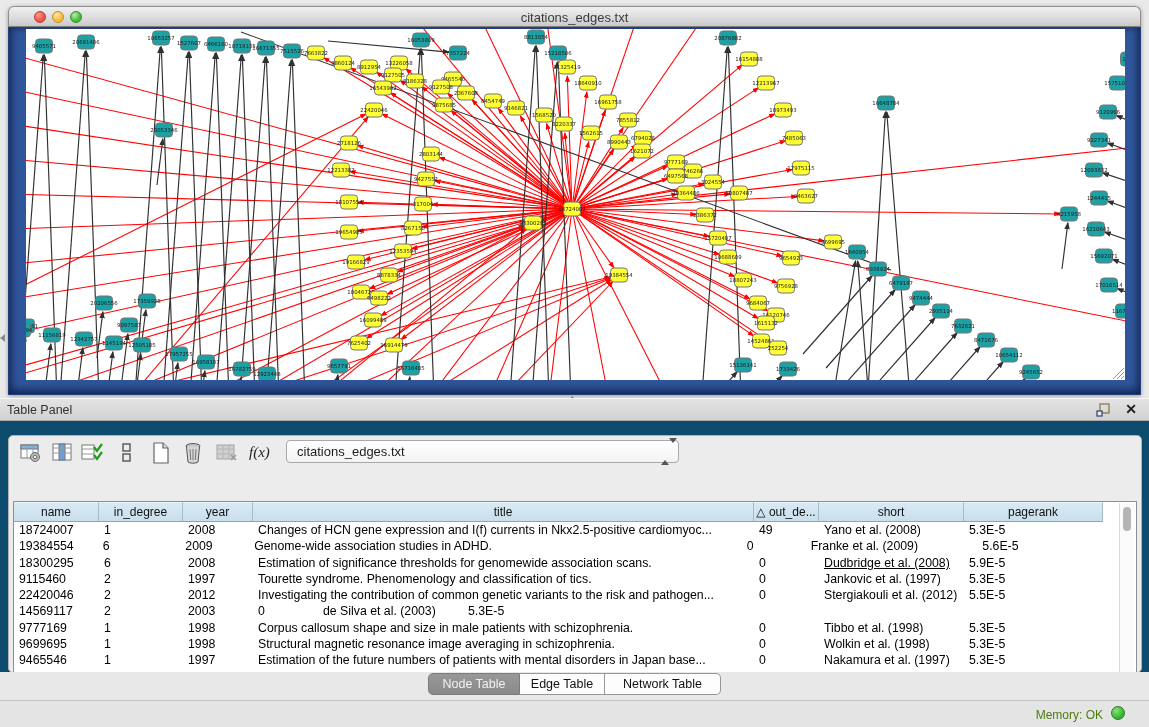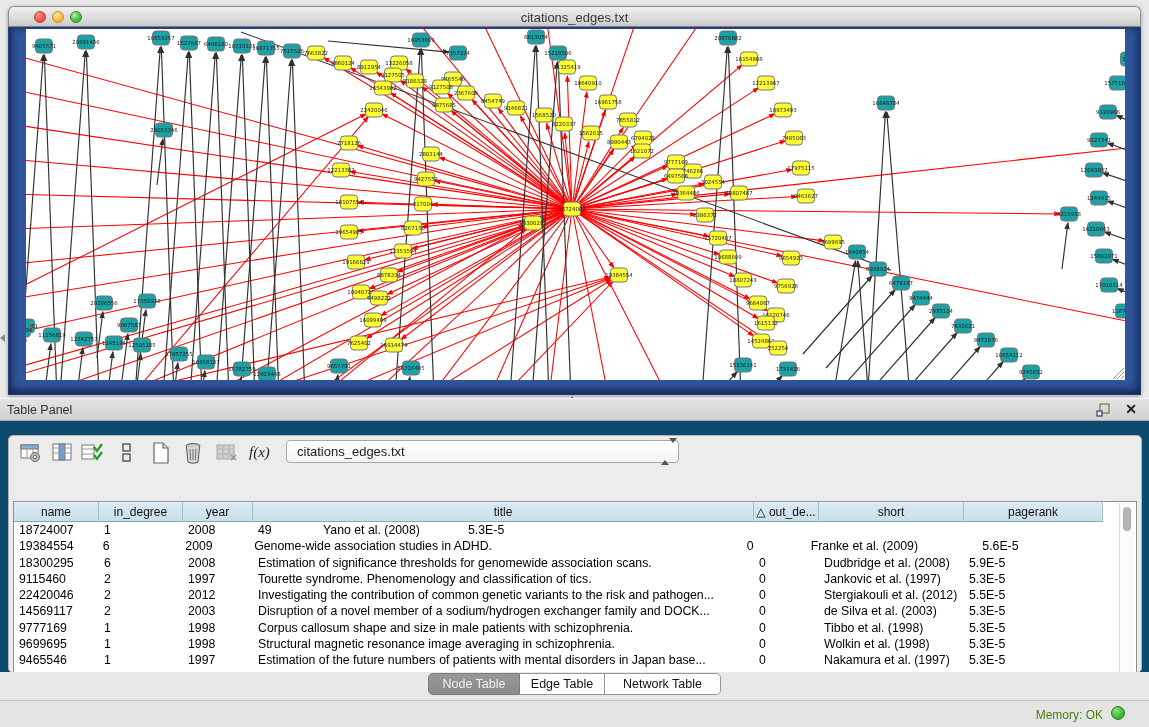--- a/index.html
+++ b/index.html
@@ -612,40 +612,41 @@
           <div class="hc" style="width: 501px;">title</div>
           <div class="hc" style="width: 65px;">△ out_de...</div>
           <div class="hc" style="width: 145px;">short</div>
           <div class="hc" style="width: 139px;">pagerank</div>
         </div>
       <div id="tbody">
           <div class="tr">
             <div class="td" style="width: 85px;">18724007</div>
             <div class="td" style="width: 84px;">1</div>
             <div class="td" style="width: 70px;">2008</div>
+            <div class="td" style="width: 501px;">Changes of HCN gene expression and I(f) currents in Nkx2.5-positive cardiomyoc...</div>
             <div class="td" style="width: 65px;">49</div>
             <div class="td" style="width: 145px;">Yano et al. (2008)</div>
             <div class="td" style="width: 139px;">5.3E-5</div>
           </div>
           <div class="tr">
             <div class="td" style="width: 85px;">19384554</div>
             <div class="td" style="width: 84px;">6</div>
             <div class="td" style="width: 70px;">2009</div>
             <div class="td" style="width: 501px;">Genome-wide association studies in ADHD.</div>
             <div class="td" style="width: 65px;">0</div>
             <div class="td" style="width: 145px;">Franke et al. (2009)</div>
             <div class="td" style="width: 139px; margin-left: 29px;">5.6E-5</div>
           </div>
           <div class="tr">
             <div class="td" style="width: 85px;">18300295</div>
             <div class="td" style="width: 84px;">6</div>
             <div class="td" style="width: 70px;">2008</div>
             <div class="td" style="width: 501px;">Estimation of significance thresholds for genomewide association scans.</div>
             <div class="td" style="width: 65px;">0</div>
-            <div class="td" style="width: 145px;">Dudbridge et al. (2008)</div>
+            <div class="td" style="width: 145px; text-decoration: underline;">Dudbridge et al. (2008)</div>
             <div class="td" style="width: 139px;">5.9E-5</div>
           </div>
           <div class="tr">
             <div class="td" style="width: 85px;">9115460</div>
             <div class="td" style="width: 84px;">2</div>
             <div class="td" style="width: 70px;">1997</div>
             <div class="td" style="width: 501px;">Tourette syndrome. Phenomenology and classification of tics.</div>
             <div class="td" style="width: 65px;">0</div>
             <div class="td" style="width: 145px;">Jankovic et al. (1997)</div>
             <div class="td" style="width: 139px;">5.3E-5</div>
@@ -656,21 +657,20 @@
             <div class="td" style="width: 70px;">2012</div>
             <div class="td" style="width: 501px;">Investigating the contribution of common genetic variants to the risk and pathogen...</div>
             <div class="td" style="width: 65px;">0</div>
             <div class="td" style="width: 145px;">Stergiakouli et al. (2012)</div>
             <div class="td" style="width: 139px;">5.5E-5</div>
           </div>
           <div class="tr">
             <div class="td" style="width: 85px;">14569117</div>
             <div class="td" style="width: 84px;">2</div>
             <div class="td" style="width: 70px;">2003</div>
-            <div class="td" style="width: 501px;">Disruption of a novel member of a sodium/hydrogen exchanger family and DOCK...</div>
             <div class="td" style="width: 65px;">0</div>
             <div class="td" style="width: 145px;">de Silva et al. (2003)</div>
             <div class="td" style="width: 139px;">5.3E-5</div>
           </div>
           <div class="tr">
             <div class="td" style="width: 85px;">9777169</div>
             <div class="td" style="width: 84px;">1</div>
             <div class="td" style="width: 70px;">1998</div>
             <div class="td" style="width: 501px;">Corpus callosum shape and size in male patients with schizophrenia.</div>
             <div class="td" style="width: 65px;">0</div>

